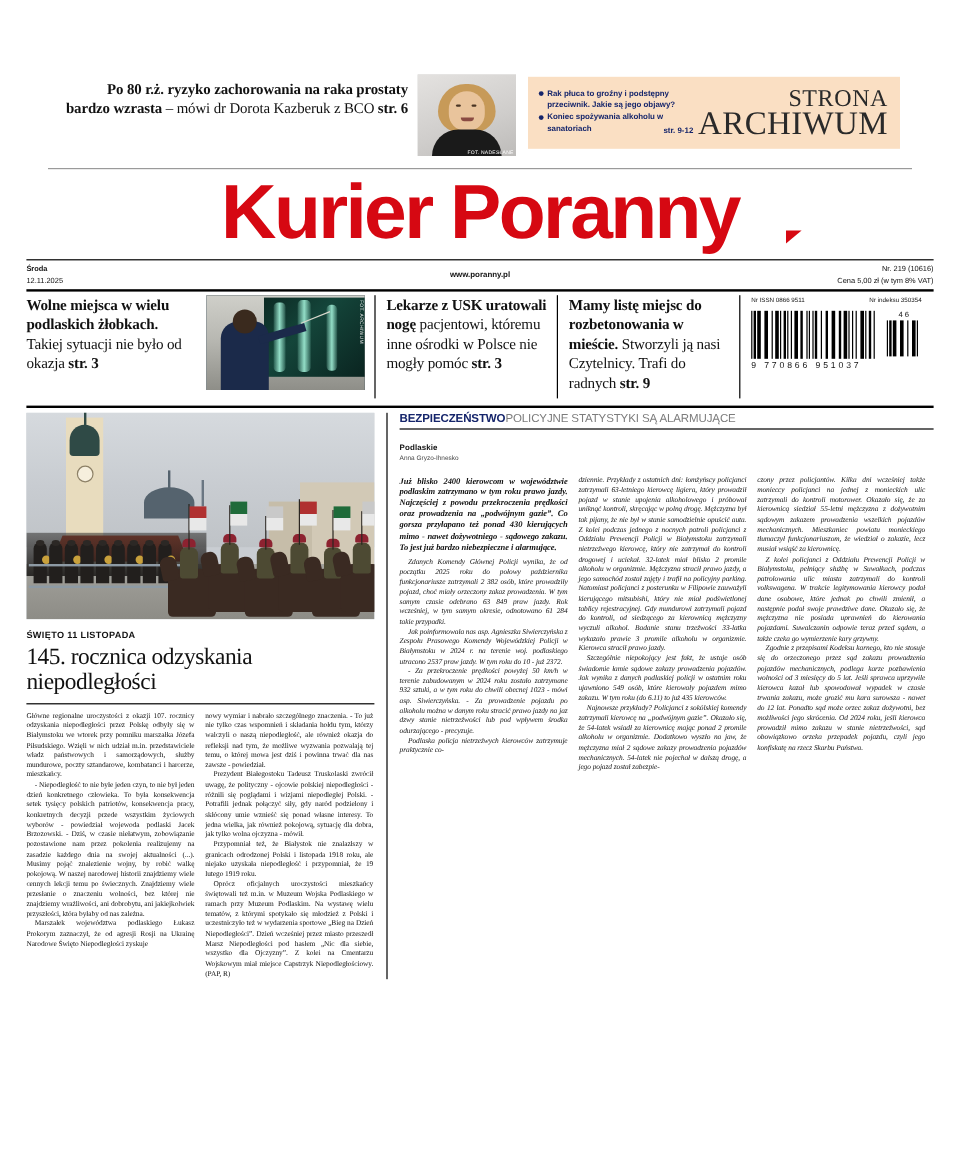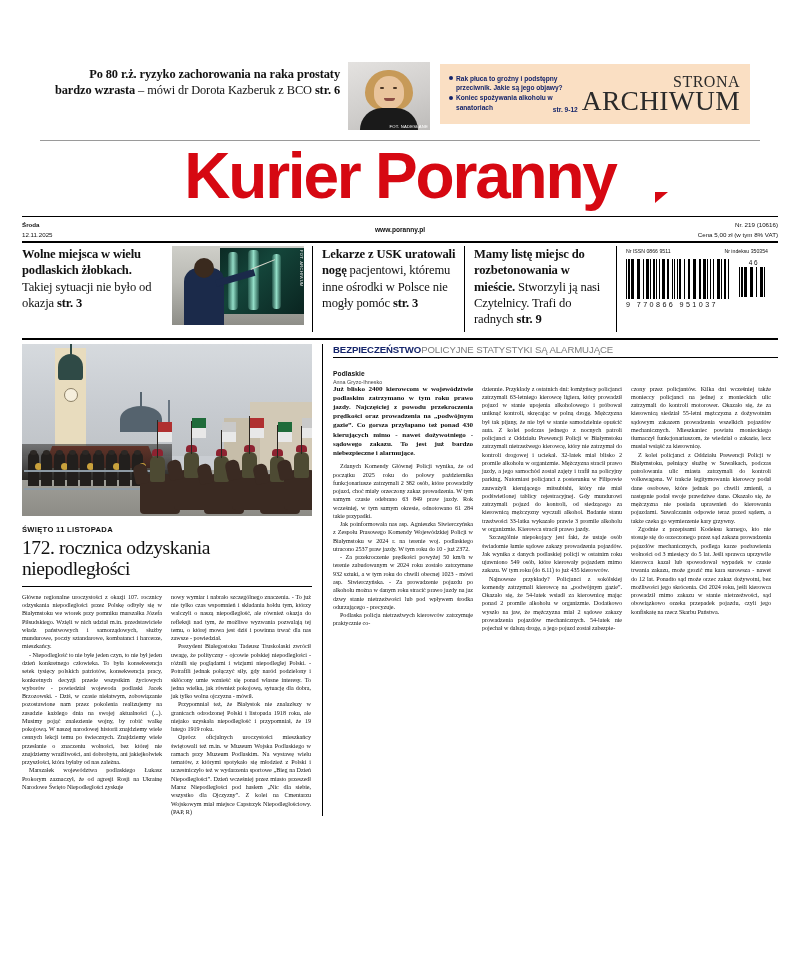--- a/index.html
+++ b/index.html
@@ -146,21 +146,21 @@
   }
   .health-title {
     flex: 1;
     text-align: right;
     padding-right: 10px;
     font-family: "Liberation Serif", serif;
     color: #2a2a2a;
     line-height: 0.86;
   }
   .health-title .l1 {
-    font-size: 16px;
+    font-size: 20px;
     letter-spacing: 0.5px;
   }
   .health-title .l2 {
     font-size: 27.5px;
     letter-spacing: 0.3px;
   }
 
   .rule-top {
     position: absolute;
     left: 40px; top: 140px;
@@ -567,21 +567,22 @@
   }
   .byline .aut {
     font-family: "Liberation Sans", sans-serif;
     font-size: 5.4px;
     color: #444;
     margin-top: 1.5px;
   }
   .main-cols {
     display: flex;
     gap: 9px;
-    margin-top: 0;
+    margin-top: 12px;
+    font-style: italic;
   }
   .main-cols .c {
     width: 140px;
     font-size: 6.15px;
     line-height: 1.345;
     text-align: justify;
     color: #111;
     letter-spacing: -0.05px;
   }
   .main-cols .c p { margin: 0; text-indent: 7px; }
@@ -828,21 +829,21 @@
             <div class="flagcloth" style="left: 256px; bottom: 74px; background: linear-gradient(rgb(31, 107, 58) 0px, rgb(31, 107, 58) 50%, rgb(232, 232, 232) 50%, rgb(232, 232, 232) 100%);"></div>
             <div class="horse" style="left: 262px; bottom: 6px;"></div>
             <div class="rider" style="left: 272px; bottom: 38px;"></div>
             <div class="flagpole" style="left: 279px; bottom: 62px; height: 28px;"></div>
             <div class="flagcloth" style="left: 280px; bottom: 78px; background: linear-gradient(rgb(201, 201, 201) 0px, rgb(201, 201, 201) 50%, rgb(232, 232, 232) 50%, rgb(232, 232, 232) 100%);"></div>
           </div>
 
       </div>
 
       <div class="kicker-left">ŚWIĘTO 11 LISTOPADA</div>
-      <div class="head-left">172. rocznica odzyskania niepodległości</div>
+      <div class="head-left">145. rocznica odzyskania niepodległości</div>
       <div class="rule-left-a"></div>
 
       <div class="left-text">
         <div class="c" id="left-c1">
             <p class="noind">Główne regionalne uroczystości z okazji 107. rocznicy odzyskania niepodległości przez Polskę odbyły się w Białymstoku we wtorek przy pomniku marszałka Józefa Piłsudskiego. Wzięli w nich udział m.in. przedstawiciele władz państwowych i samorządowych, służby mundurowe, poczty sztandarowe, kombatanci i harcerze, mieszkańcy.</p>
             <p>- Niepodległość to nie byłe jeden czyn, to nie był jeden dzień konkretnego człowieka. To była konsekwencja setek tysięcy polskich patriotów, konsekwencja pracy, konkretnych decyzji przede wszystkim życiowych wyborów - powiedział wojewoda podlaski Jacek Brzozowski. - Dziś, w czasie niełatwym, zobowiązanie pozostawione nam przez pokolenia realizujemy na zasadzie każdego dnia na swojej aktualności (...). Musimy pojąć znalezienie wojny, by robić walkę pokojową. W naszej narodowej historii znajdziemy wiele cennych lekcji temu po świecznych. Znajdziemy wiele przesłanie o znaczeniu wolności, bez której nie znajdziemy wrażliwości, ani dobrobytu, ani jakiejkolwiek przyszłości, która byłaby od nas zależna.</p>
             <p>Marszałek województwa podlaskiego Łukasz Prokorym zaznaczył, że od agresji Rosji na Ukrainę Narodowe Święto Niepodległości zyskuje</p>
           </div>
         <div class="c" id="left-c2">
             <p class="noind">nowy wymiar i nabrało szczególnego znaczenia. - To już nie tylko czas wspomnień i składania hołdu tym, którzy walczyli o naszą niepodległość, ale również okazja do refleksji nad tym, że możliwe wyzwania pozwalają tej temu, o której mowa jest dziś i powinna trwać dla nas zawsze - powiedział.</p>

